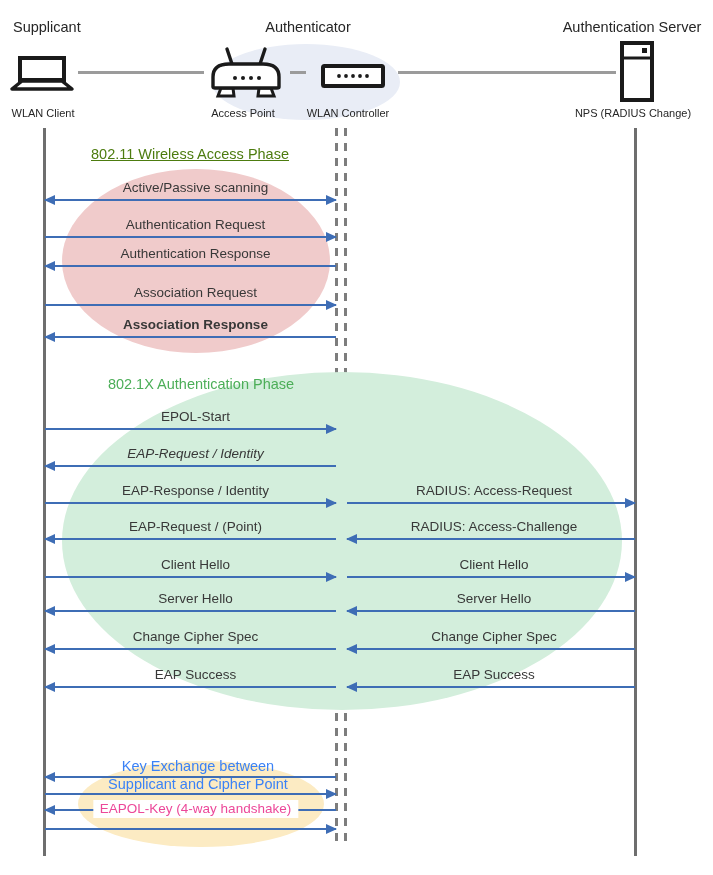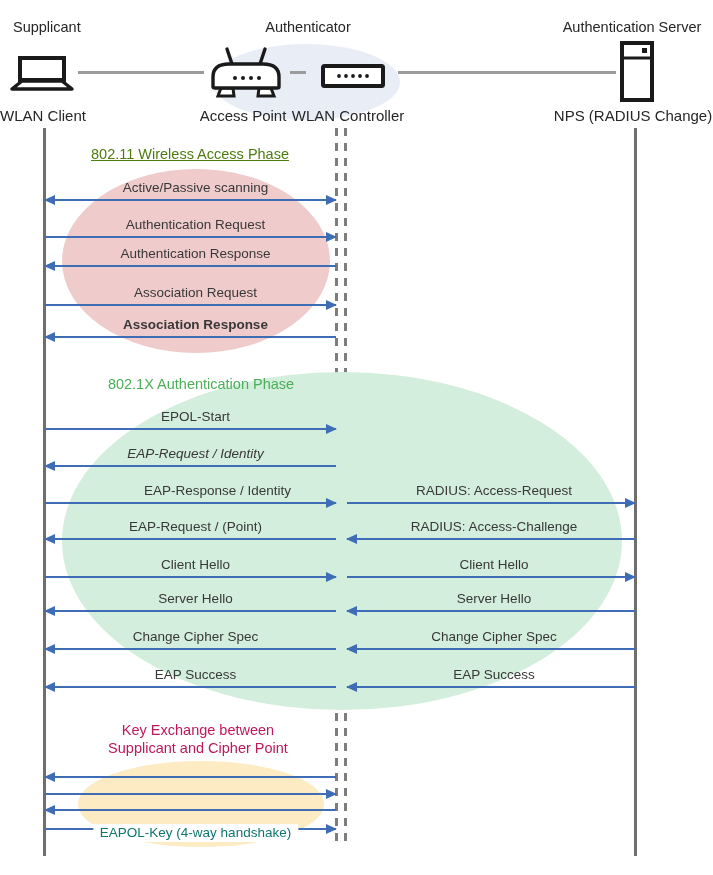--- a/index.html
+++ b/index.html
@@ -6,21 +6,21 @@
   html,body { background:#fff; }
   body { font-family:"Liberation Sans", sans-serif; }
   .canvas { position:relative; width:713px; height:875px; background:#fff; overflow:hidden; }
 
   
   .role-title { position:absolute; top:19px; font-size:14.5px; color:#262626; white-space:nowrap; }
   #role-supplicant { left:13px; }
   #role-authenticator { left:228px; width:160px; text-align:center; }
   #role-authserver { left:553px; width:158px; text-align:center; }
 
-  .device-label { position:absolute; top:107px; font-size:15px; color:#262626; white-space:nowrap; text-align:center; }
+  .device-label { position:absolute; top:107px; font-size:11px; color:#262626; white-space:nowrap; text-align:center; }
   #dev-wlanclient   { left:0px;   width:86px; }
   #dev-accesspoint  { left:183px; width:120px; }
   #dev-wlancontroller { left:287px; width:122px; }
   #dev-nps          { left:553px; width:160px; }
 
   .hdr-ellipse { position:absolute; left:212px; top:44px; width:188px; height:76px; border-radius:50%; }
 
   .icon { position:absolute; }
   #icon-laptop     { left:8px;   top:55px; }
   #icon-ap         { left:208px; top:46px; }
@@ -115,21 +115,21 @@
   <div class="ellipse" id="ell-1" style="background: rgb(211, 238, 220);"></div>
   <div class="ellipse" id="ell-2" style="background: rgb(252, 235, 195);"></div>
 
   <div class="lifeline" id="ll-left" style="background: rgb(110, 110, 110);"></div>
   <div class="lifeline dashed" id="ll-mid1" style="background: repeating-linear-gradient(rgb(125, 125, 125) 0px, rgb(125, 125, 125) 8px, transparent 8px, transparent 15px);"></div>
   <div class="lifeline dashed" id="ll-mid2" style="background: repeating-linear-gradient(rgb(125, 125, 125) 0px, rgb(125, 125, 125) 8px, transparent 8px, transparent 15px);"></div>
   <div class="lifeline" id="ll-right" style="background: rgb(110, 110, 110);"></div>
 
   <div class="phase-title" id="pt-0" style="color: #4d7c0f; text-decoration: underline;">802.11 Wireless Access Phase</div>
   <div class="phase-title" id="pt-1" style="color: rgb(76, 174, 88);">802.1X Authentication Phase</div>
-  <div class="phase-title" id="pt-2" style="color: #be185d;">
+  <div class="phase-title" id="pt-2" style="color: #3b82f6; margin-top: 36px;">
     <div>Key Exchange between</div>
     <div>Supplicant and Cipher Point</div>
   </div>
 
   <div id="messages-layer">
       <div class="msg-line" style="left: 45px; top: 199px; width: 291px; background: rgb(62, 109, 181);"></div>
       <div class="arrow-head" style="border-left: 11px solid rgb(62, 109, 181); left: 326px; top: 194.5px;"></div>
       <div class="arrow-head" style="border-right: 11px solid rgb(62, 109, 181); left: 44px; top: 194.5px;"></div>
       <div class="msg-label" style="top: 179px; left: 195.5px; transform: translateX(-50%); color: rgb(56, 56, 56);">Active/Passive scanning</div>
       <div class="msg-line" style="left: 45px; top: 236px; width: 291px; background: rgb(62, 109, 181);"></div>
@@ -145,21 +145,21 @@
       <div class="arrow-head" style="border-right: 11px solid rgb(62, 109, 181); left: 44px; top: 331.5px;"></div>
       <div class="msg-label" style="top: 316px; left: 195.5px; transform: translateX(-50%); color: rgb(56, 56, 56); font-weight: bold;">Association Response</div>
       <div class="msg-line" style="left: 45px; top: 428px; width: 291px; background: rgb(62, 109, 181);"></div>
       <div class="arrow-head" style="border-left: 11px solid rgb(62, 109, 181); left: 326px; top: 423.5px;"></div>
       <div class="msg-label" style="top: 408px; left: 195.5px; transform: translateX(-50%); color: rgb(56, 56, 56);">EPOL-Start</div>
       <div class="msg-line" style="left: 45px; top: 465px; width: 291px; background: rgb(62, 109, 181);"></div>
       <div class="arrow-head" style="border-right: 11px solid rgb(62, 109, 181); left: 44px; top: 460.5px;"></div>
       <div class="msg-label" style="top: 445px; left: 195.5px; transform: translateX(-50%); color: rgb(56, 56, 56); font-style: italic;">EAP-Request / Identity</div>
       <div class="msg-line" style="left: 45px; top: 502px; width: 291px; background: rgb(62, 109, 181);"></div>
       <div class="arrow-head" style="border-left: 11px solid rgb(62, 109, 181); left: 326px; top: 497.5px;"></div>
-      <div class="msg-label" style="top: 482px; left: 195.5px; transform: translateX(-50%); color: rgb(56, 56, 56); margin-left: 22px;">EAP-Response / Identity</div>
+      <div class="msg-label" style="top: 482px; left: 195.5px; transform: translateX(-50%); color: rgb(56, 56, 56);">EAP-Response / Identity</div>
       <div class="msg-line" style="left: 347px; top: 502px; width: 288px; background: rgb(62, 109, 181);"></div>
       <div class="arrow-head" style="border-left: 11px solid rgb(62, 109, 181); left: 625px; top: 497.5px;"></div>
       <div class="msg-label" style="top: 482px; left: 494px; transform: translateX(-50%); color: rgb(56, 56, 56);">RADIUS: Access-Request</div>
       <div class="msg-line" style="left: 45px; top: 538px; width: 291px; background: rgb(62, 109, 181);"></div>
       <div class="arrow-head" style="border-right: 11px solid rgb(62, 109, 181); left: 44px; top: 533.5px;"></div>
       <div class="msg-label" style="top: 518px; left: 195.5px; transform: translateX(-50%); color: rgb(56, 56, 56);">EAP-Request / (Point)</div>
       <div class="msg-line" style="left: 347px; top: 538px; width: 288px; background: rgb(62, 109, 181);"></div>
       <div class="arrow-head" style="border-right: 11px solid rgb(62, 109, 181); left: 346px; top: 533.5px;"></div>
       <div class="msg-label" style="top: 518px; left: 494px; transform: translateX(-50%); color: rgb(56, 56, 56);">RADIUS: Access-Challenge</div>
       <div class="msg-line" style="left: 45px; top: 576px; width: 291px; background: rgb(62, 109, 181);"></div>
@@ -183,20 +183,20 @@
       <div class="msg-line" style="left: 45px; top: 686px; width: 291px; background: rgb(62, 109, 181);"></div>
       <div class="arrow-head" style="border-right: 11px solid rgb(62, 109, 181); left: 44px; top: 681.5px;"></div>
       <div class="msg-label" style="top: 666px; left: 195.5px; transform: translateX(-50%); color: rgb(56, 56, 56);">EAP Success</div>
       <div class="msg-line" style="left: 347px; top: 686px; width: 288px; background: rgb(62, 109, 181);"></div>
       <div class="arrow-head" style="border-right: 11px solid rgb(62, 109, 181); left: 346px; top: 681.5px;"></div>
       <div class="msg-label" style="top: 666px; left: 494px; transform: translateX(-50%); color: rgb(56, 56, 56);">EAP Success</div>
       <div class="msg-line" style="left: 45px; top: 776px; width: 291px; background: rgb(62, 109, 181);"></div>
       <div class="arrow-head" style="border-right: 11px solid rgb(62, 109, 181); left: 44px; top: 771.5px;"></div>
       <div class="msg-line" style="left: 45px; top: 793px; width: 291px; background: rgb(62, 109, 181);"></div>
       <div class="arrow-head" style="border-left: 11px solid rgb(62, 109, 181); left: 326px; top: 788.5px;"></div>
-      <div class="msg-label boxed" style="top: 824px; left: 195.5px; transform: translateX(-50%); color: #0f766e;">EAPOL-Key (4-way handshake)</div>
+      <div class="msg-label boxed" style="top: 800px; left: 195.5px; transform: translateX(-50%); color: #ec4899;">EAPOL-Key (4-way handshake)</div>
       <div class="msg-line" style="left: 45px; top: 809px; width: 291px; background: rgb(62, 109, 181);"></div>
       <div class="arrow-head" style="border-right: 11px solid rgb(62, 109, 181); left: 44px; top: 804.5px;"></div>
       <div class="msg-line" style="left: 45px; top: 828px; width: 291px; background: rgb(62, 109, 181);"></div>
       <div class="arrow-head" style="border-left: 11px solid rgb(62, 109, 181); left: 326px; top: 823.5px;"></div>
     </div>
 
 </div>
 
 </body></html>

